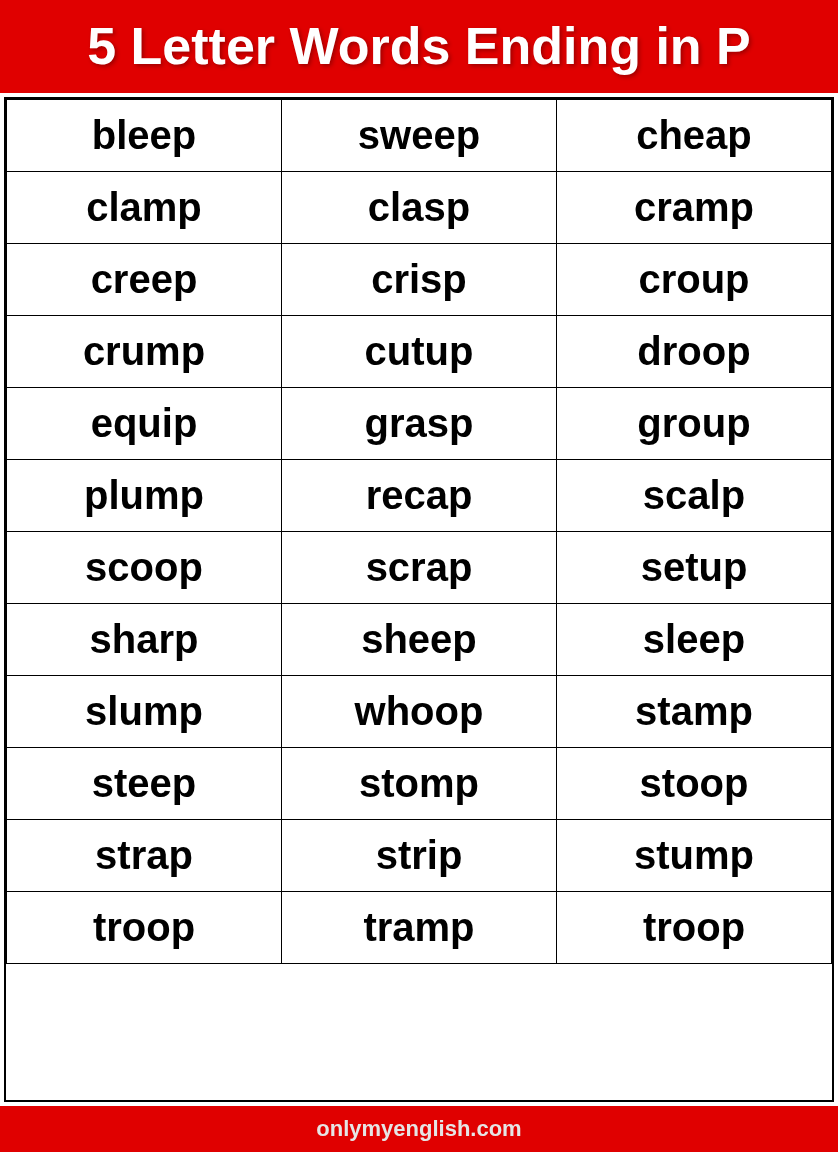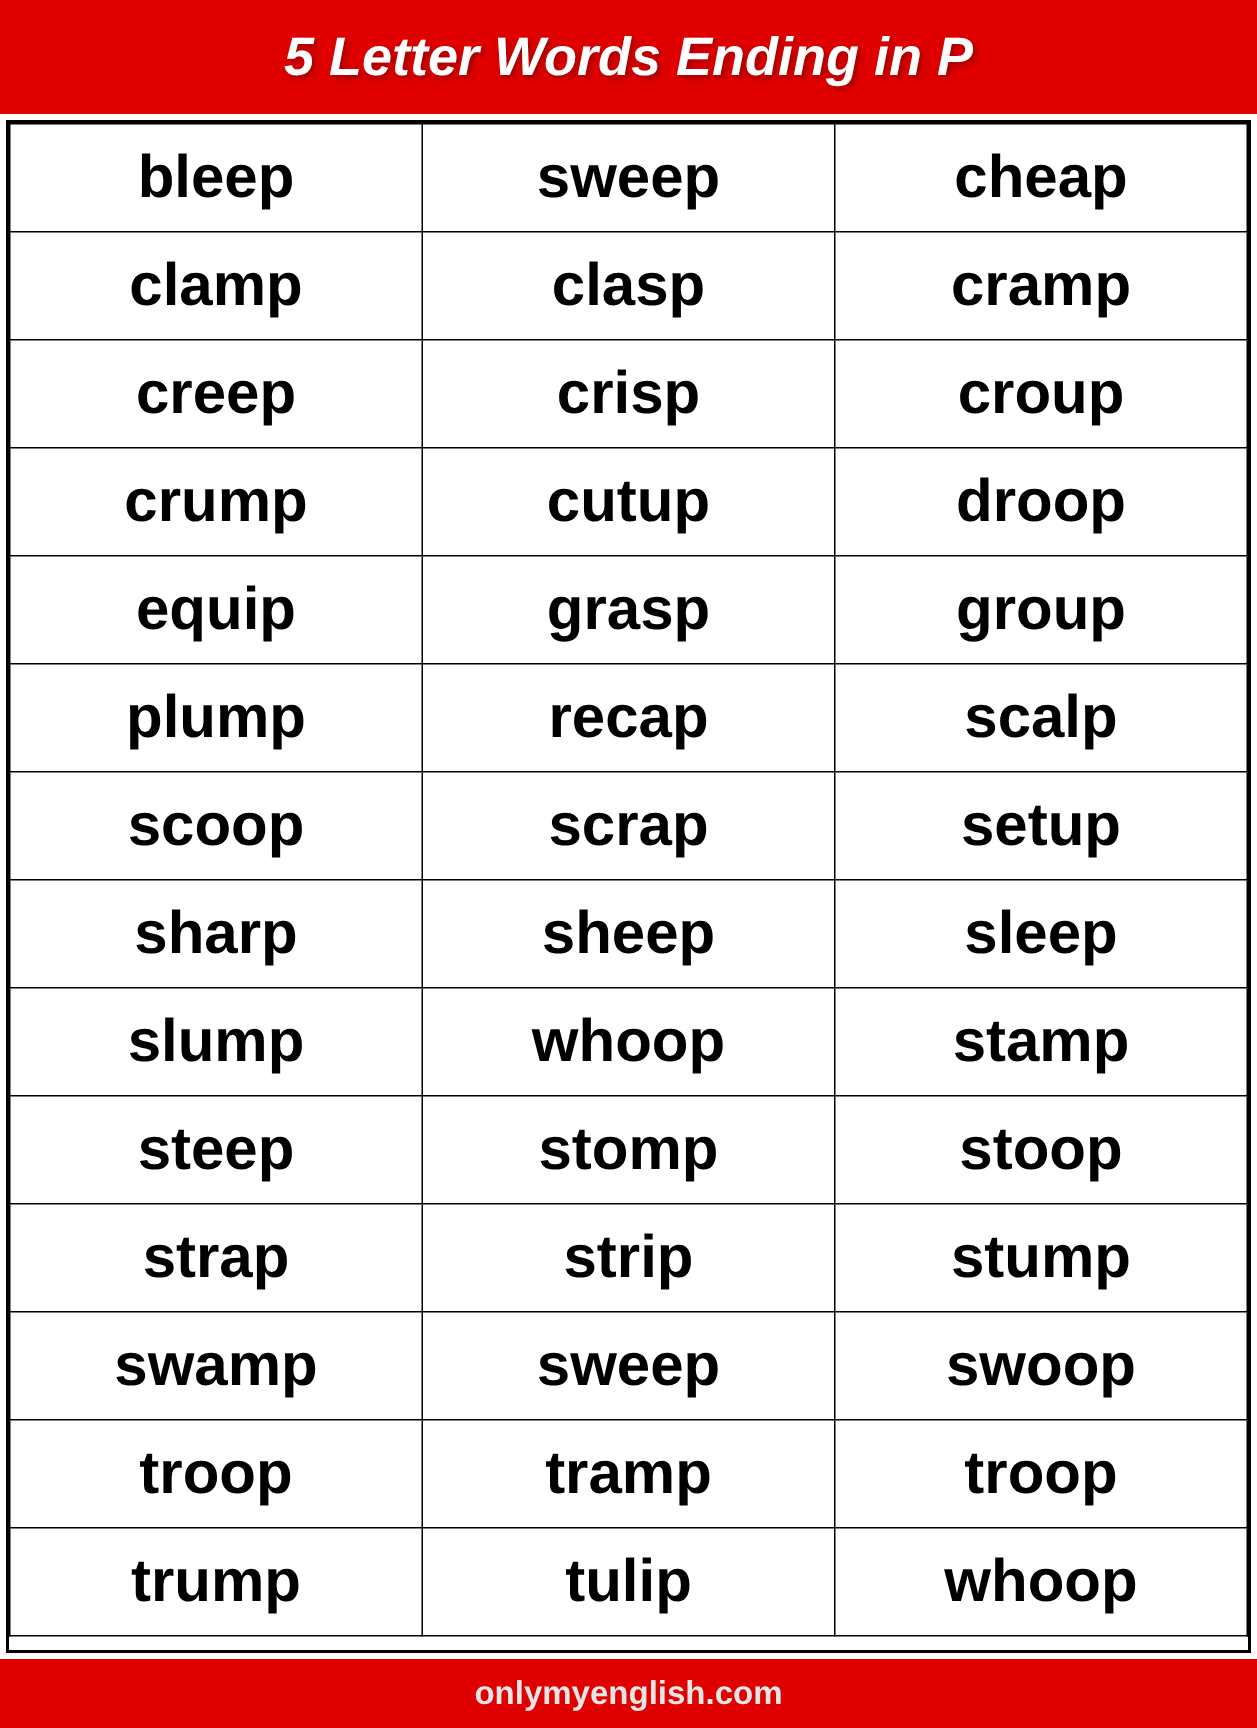--- a/index.html
+++ b/index.html
@@ -18,23 +18,22 @@
     }
 
     .header {
       background: #e00000;
       padding: 18px 20px;
       text-align: center;
     }
 
     .header h1 {
       color: #fff;
-      font-size: 36px;
+      font-size: 52px;
       font-weight: 900;
-      font-style: italic;
       line-height: 1.1;
       text-shadow: 2px 2px 4px rgba(0,0,0,0.3);
     }
 
     .table-container {
       flex: 1;
       padding: 0;
       border: 2px solid #000;
       margin: 4px;
     }
@@ -125,33 +124,23 @@
           <td>steep</td>
           <td>stomp</td>
           <td>stoop</td>
         </tr>
         <tr>
           <td>strap</td>
           <td>strip</td>
           <td>stump</td>
         </tr>
         <tr>
-          <td>swamp</td>
-          <td>sweep</td>
-          <td>swoop</td>
-        </tr>
-        <tr>
           <td>troop</td>
           <td>tramp</td>
           <td>troop</td>
-        </tr>
-        <tr>
-          <td>trump</td>
-          <td>tulip</td>
-          <td>whoop</td>
         </tr>
       </tbody>
   </table>
 </div>
 
 <footer class="footer">
   <span>onlymyenglish.com</span>
 </footer>
 
 </body></html>

